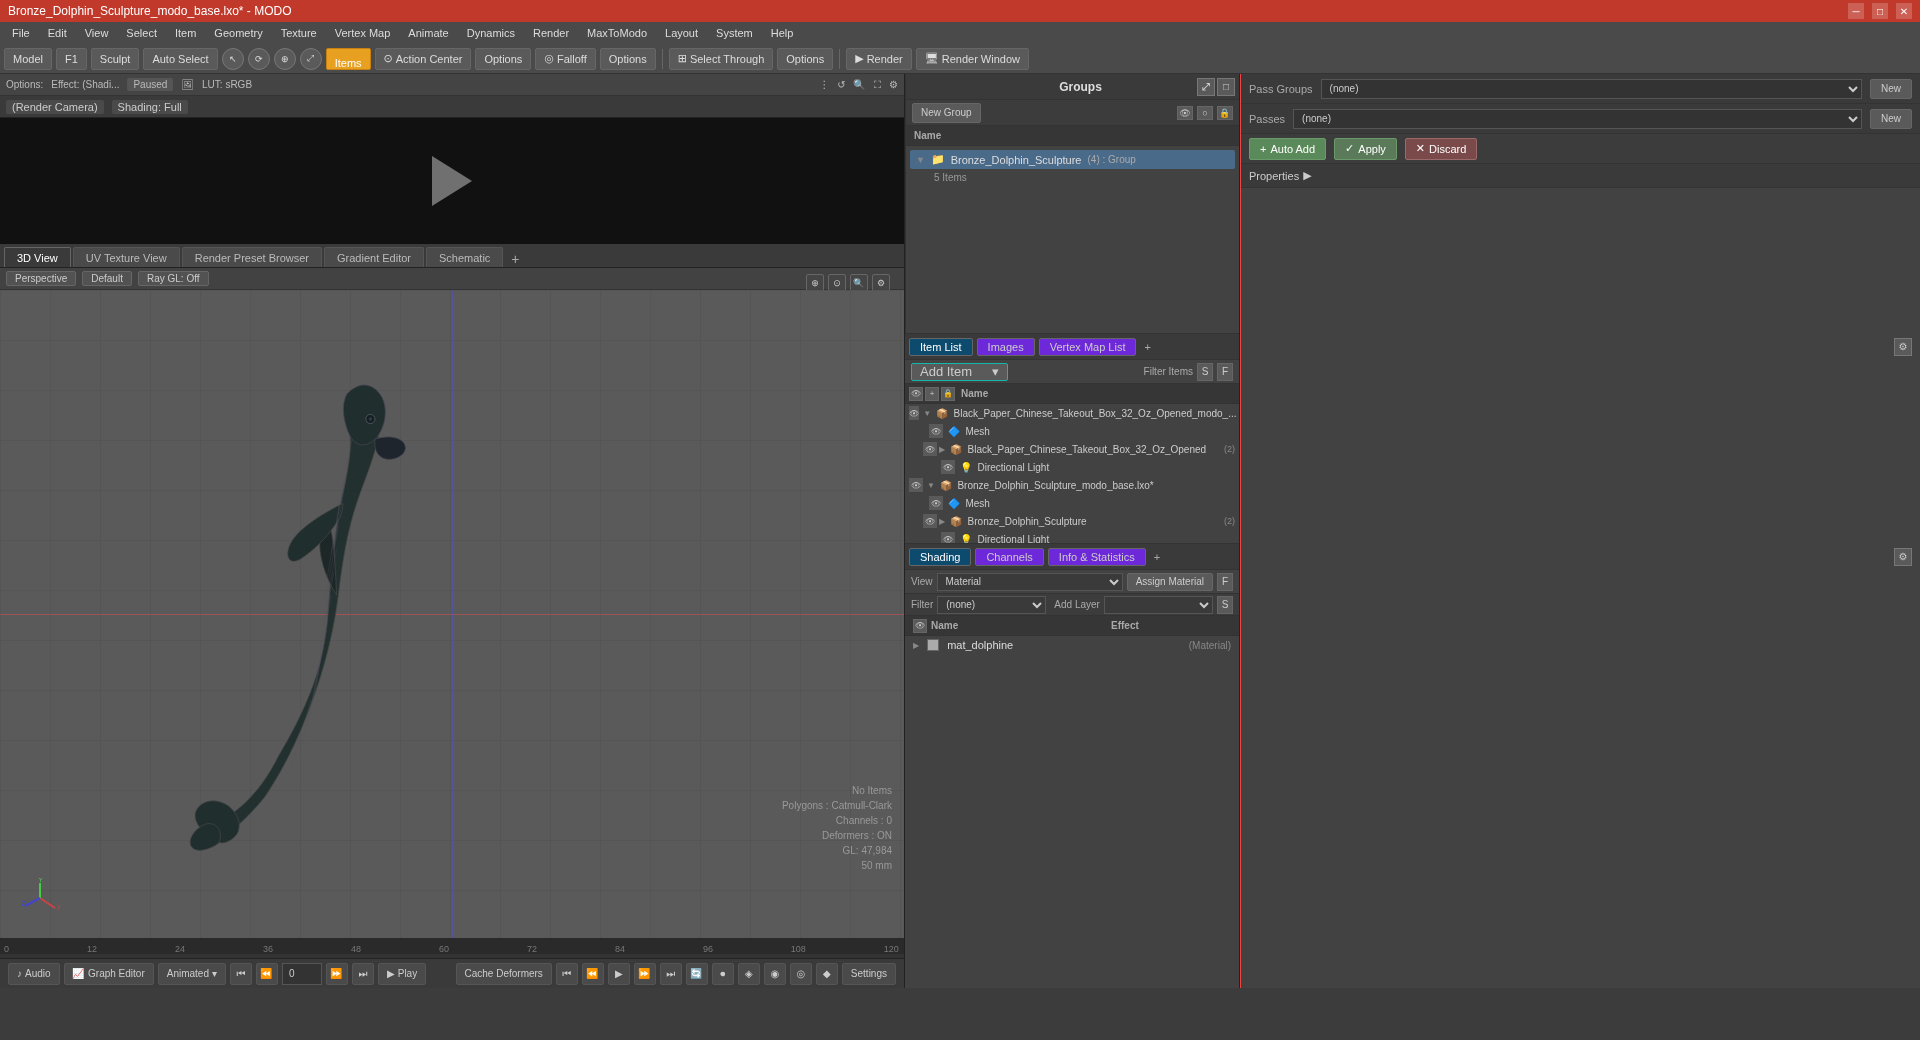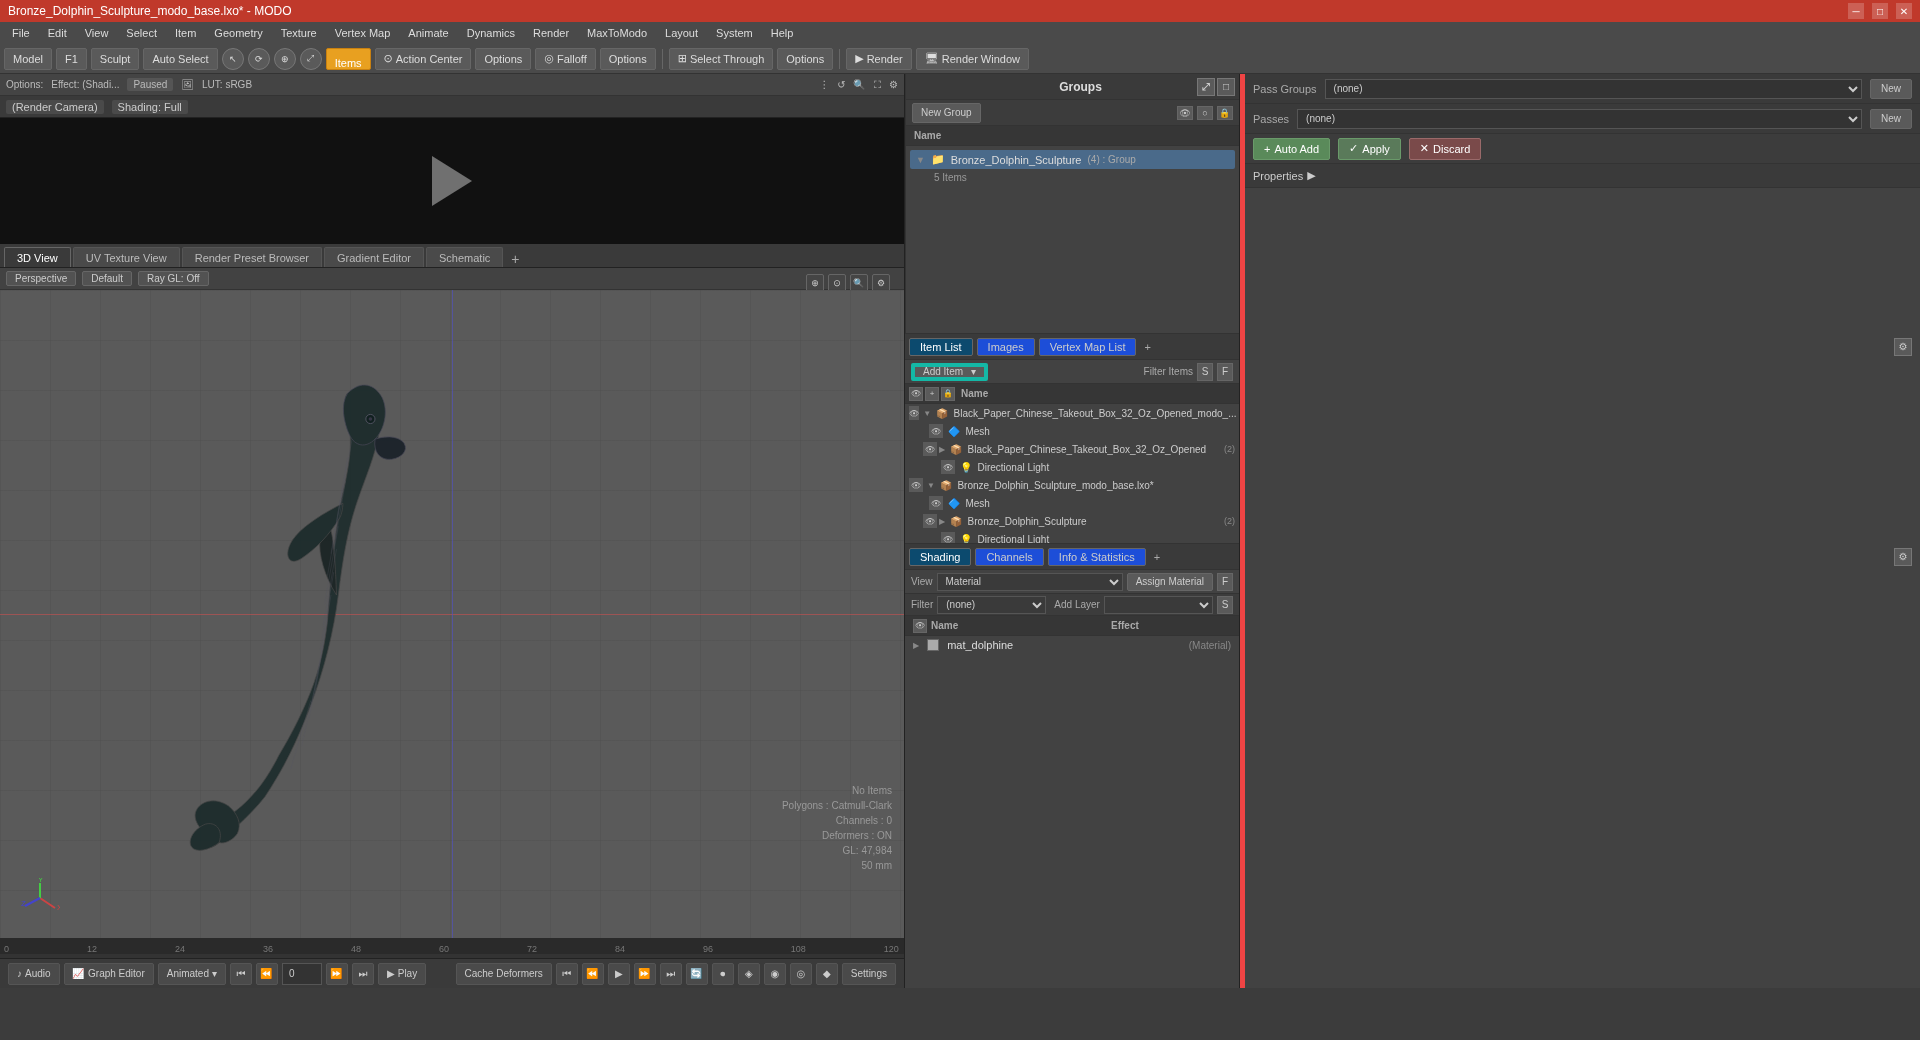--- a/index.html
+++ b/index.html
@@ -152,33 +152,33 @@
 
     #item-list-panel {
       height: 200px; background: #424242; display: flex; flex-direction: column;
       border-bottom: 1px solid #333;
     }
     #item-list-header {
       height: 26px; background: #3a3a3a; display: flex; align-items: center;
       padding: 0 4px; gap: 4px; border-bottom: 1px solid #333;
     }
     .panel-tab {
-      padding: 2px 10px; background: #1d4ed8; border: 1px solid #666;
+      padding: 2px 10px; background: #6d28d9; border: 1px solid #666;
       color: #ccc; font-size: 11px; cursor: pointer; border-radius: 2px;
     }
     .panel-tab.active { background: #0c4a6e; color: #fff; }
 
     #item-list-toolbar {
       height: 24px; background: #424242; display: flex; align-items: center;
       padding: 0 6px; gap: 4px; border-bottom: 1px solid #333;
     }
     .item-add-btn {
-      height: 18px; padding: 0 8px; background: #5a5a5a; border: 4px solid #14b8a6;
-      color: #ccc; font-size: 10px; cursor: pointer; border-radius: 2px;
-      display: flex; align-items: center; gap: 8px;
+      height: 18px; padding: 0 8px; background: #5a5a5a; border: 1px solid #14b8a6;
+      color: #ccc; font-size: 13px; cursor: pointer; border-radius: 2px;
+      display: flex; align-items: center; gap: 20px;
     }
     .filter-s-btn {
       width: 16px; height: 18px; background: #5a5a5a; border: 1px solid #666;
       color: #ccc; font-size: 10px; cursor: pointer; display: flex;
       align-items: center; justify-content: center;
     }
 
     #item-list-cols {
       height: 20px; background: #3c3c3c; display: flex; align-items: center;
       padding: 0 4px; border-bottom: 1px solid #333;
@@ -741,21 +741,21 @@
           <div class="mat-row">
             <span style="font-size:8px; color:#888; margin-right:4px;">▶</span>
             <div class="mat-check" style="background:#aaa; width:12px; height:12px;"></div>
             <span class="mat-name" style="margin-left:4px;">mat_dolphine</span>
             <span class="mat-type">(Material)</span>
           </div>
         </div>
       </div>
     </div>
 
-    <div id="pass-groups-panel" style="flex:1; background:#424242; border-left:5px solid #ef4444; display:flex; flex-direction:column;">
+    <div id="pass-groups-panel" style="flex:1; background:#424242; border-left:1px solid #ef4444; display:flex; flex-direction:column;">
       <div id="pass-groups-toolbar" style="height:30px; background:#3a3a3a; display:flex; align-items:center; padding:0 8px; gap:8px; border-bottom:1px solid #333;">
         <span class="pass-label">Pass Groups</span>
         <select class="pass-select">
           <option>(none)</option>
         </select>
         <button class="new-btn">New</button>
       </div>
       <div id="pass-groups-toolbar2" style="height:30px; background:#3a3a3a; display:flex; align-items:center; padding:0 8px; gap:8px; border-bottom:1px solid #333;">
         <span class="pass-label">Passes</span>
         <select class="pass-select">

